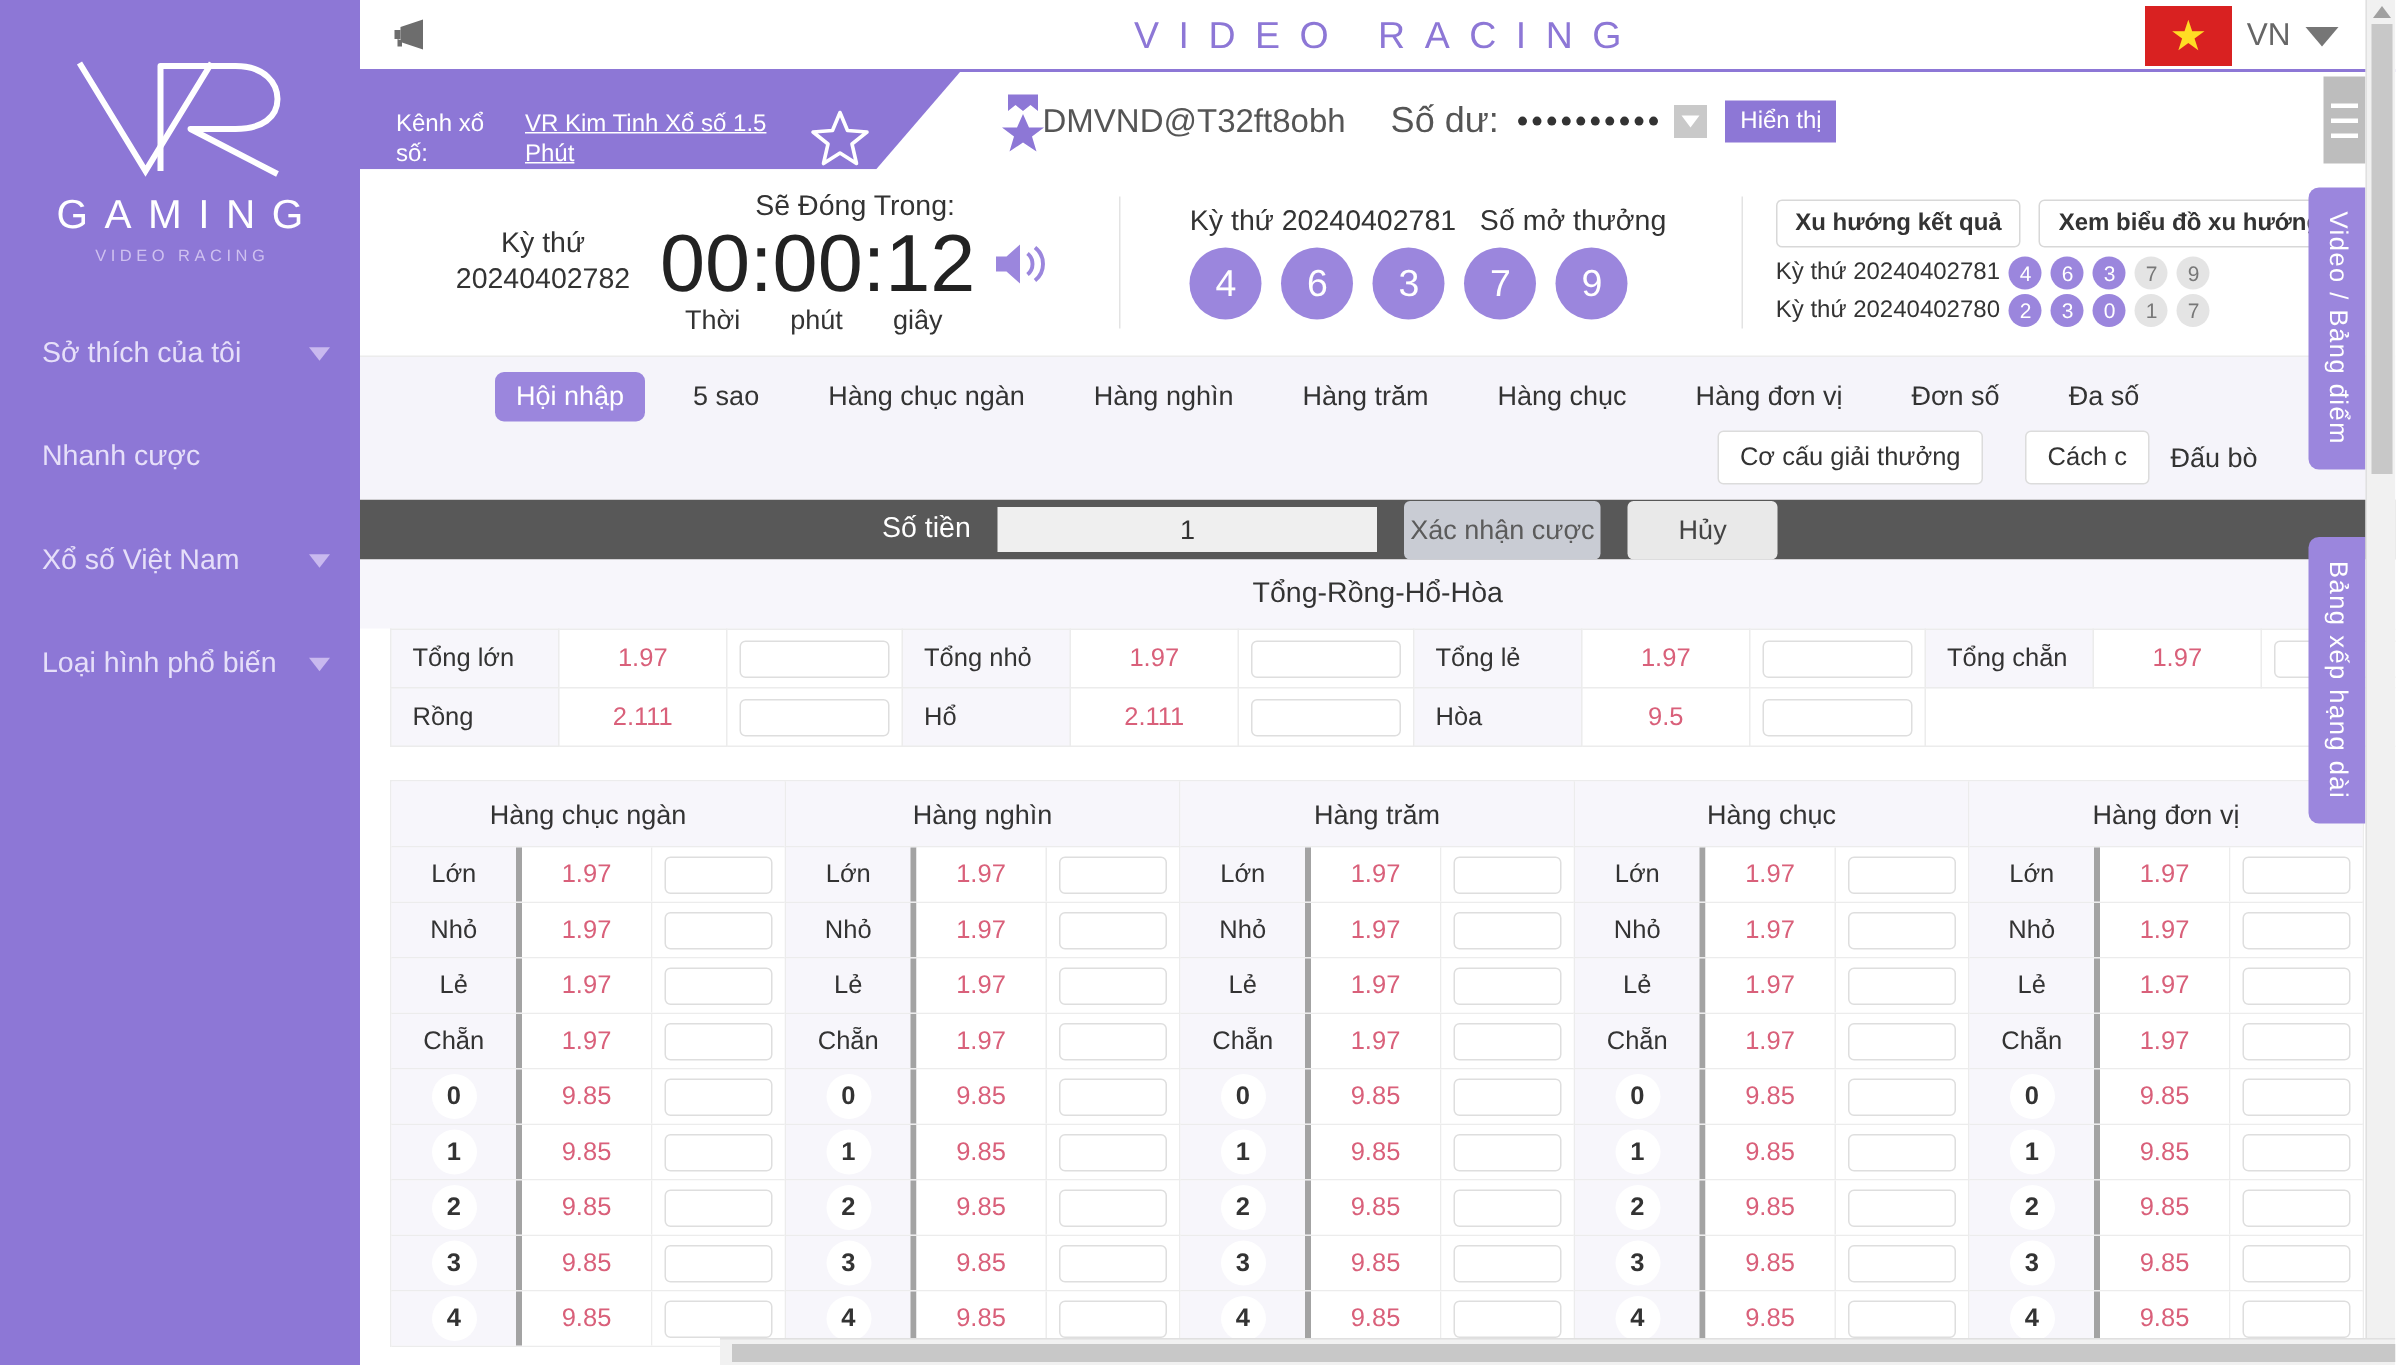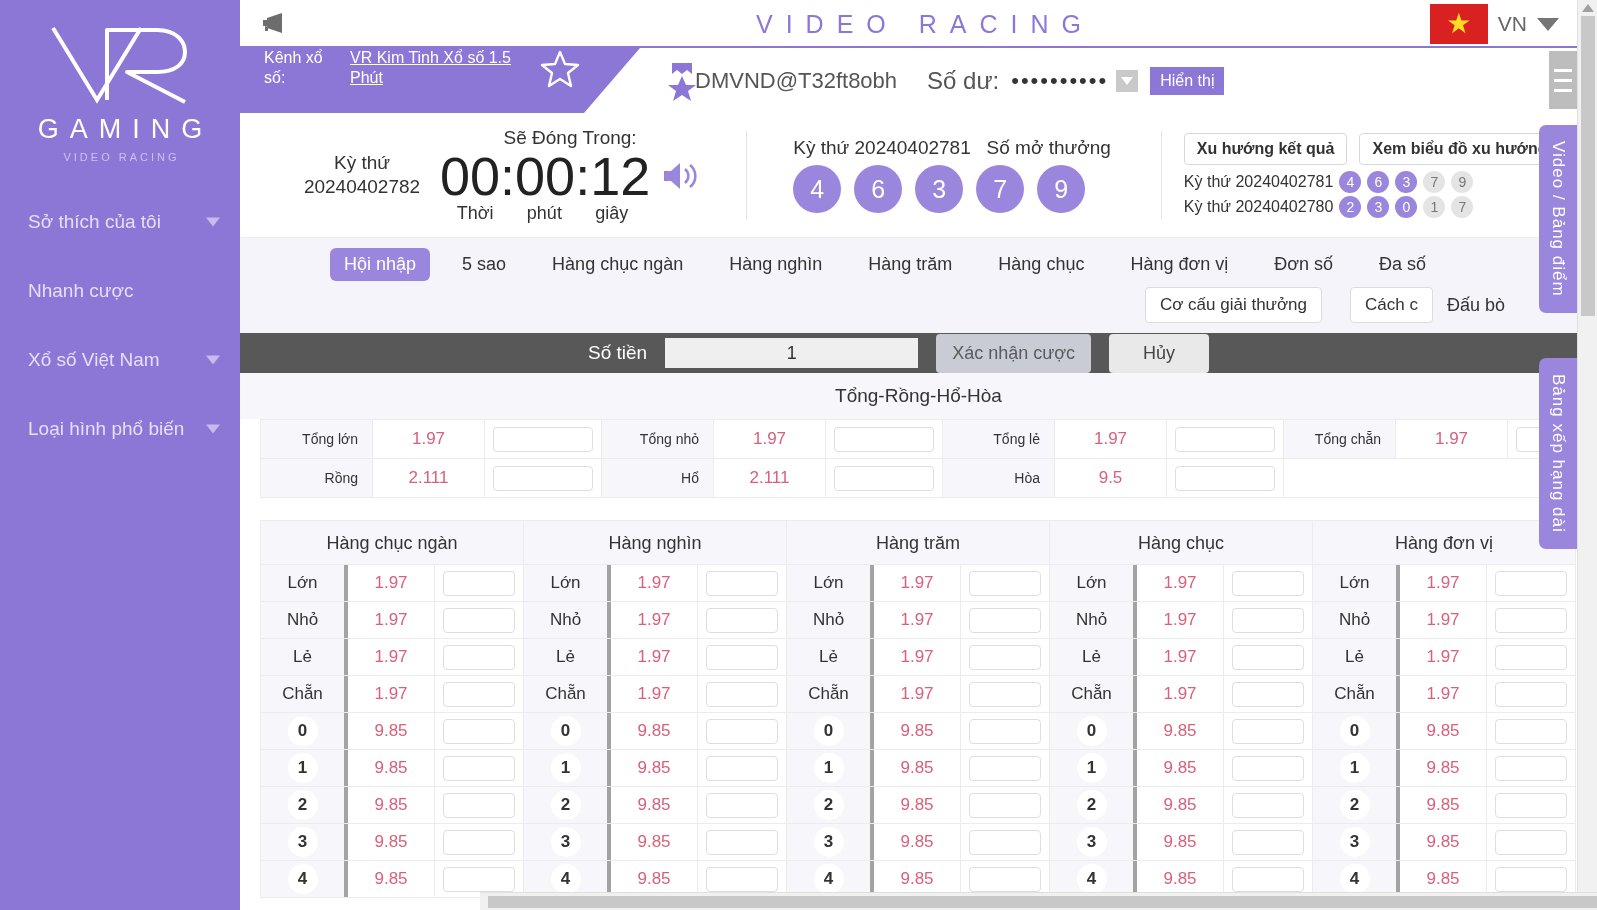--- a/index.html
+++ b/index.html
@@ -12,21 +12,21 @@
   #app { position: relative; width: 1597px; height: 910px; display: flex; }
 
   
   .sidebar {
     width: 240px; height: 910px;
     background: #8d77d6;
     flex: 0 0 240px;
     position: relative;
     overflow: hidden;
   }
-  .logo-wrap { padding-top: 22px; text-align: center; }
+  .logo-wrap { padding-top: 36px; text-align: center; }
   .logo-vr { display: block; margin: 0 auto; }
   .logo-gaming {
     color: #ffffff; font-size: 27px; letter-spacing: 11px;
     text-align: center; margin-top: 6px; padding-left: 11px;
     font-weight: 400;
   }
   .logo-sub {
     color: #cfc1f0; font-size: 11px; letter-spacing: 3px;
     text-align: center; margin-top: 6px; padding-left: 3px;
   }
@@ -81,21 +81,21 @@
     border-right: 11px solid transparent;
     border-top: 13px solid #767676;
   }
 
   
   .acct-strip { height: 65px; position: relative; background: #ffffff; }
   .acct-purple {
     position: absolute; left: 0; top: 0; height: 65px; width: 400px;
     background: #8d77d6;
     clip-path: polygon(0 0, 100% 0, 86% 100%, 0 100%);
-    display: flex; align-items: flex-start;
+    display: flex; align-items: flex-end;
   }
   .kenh-label {
     color: #ffffff; font-size: 16px; margin-left: 24px; width: 72px; line-height: 1.25;
   }
   .kenh-value { color: #ffffff; font-size: 16px; margin-left: 14px; width: 185px; line-height: 1.25; text-decoration: underline; }
   .star-icon { margin-left: 4px; }
   .acct-info {
     position: absolute; left: 425px; top: 0; height: 65px;
     display: flex; align-items: center;
   }
@@ -190,37 +190,37 @@
     padding-left: 348px; gap: 18px;
   }
   .betbar-label { color: #fff; font-size: 19px; }
   .bet-input {
     width: 253px; height: 30px; background: #efefef; border: none;
     text-align: center; font-size: 18px; color: #333;
     font-family: "Liberation Sans", sans-serif;
   }
   .bet-confirm {
     background: #c9ccd4; color: #5b5b5b; font-size: 18px;
-    padding: 9px 16px; border: none; border-radius: 4px; cursor: pointer;
+    padding: 9px 4px; border: none; border-radius: 4px; cursor: pointer;
     font-family: "Liberation Sans", sans-serif;
   }
   .bet-cancel {
     background: #e9e9e9; color: #444; font-size: 18px;
     padding: 9px 34px; border: none; border-radius: 4px; cursor: pointer;
     font-family: "Liberation Sans", sans-serif;
   }
 
   
   .trh-title {
     background: #f7f6fb; text-align: center; color: #333;
     font-size: 19px; padding: 12px 0 12px 0;
   }
   .grid-table { border-collapse: collapse; margin-left: 20px; }
   .grid-table td { border: 1px solid #ececec; height: 39px; }
-  .cell-label { background: #f7f6fb; text-align: right; color: #333; font-size: 14px; padding: 0 14px; min-width: 112px; }
+  .cell-label { background: #f7f6fb; text-align: left; color: #333; font-size: 17px; padding: 0 14px; min-width: 112px; }
   .cell-odds { background: #ffffff; text-align: center; color: #d9607a; font-size: 17px; min-width: 112px; }
   .cell-input { background: #ffffff; text-align: center; padding: 0 8px; }
   .cell-blank { background: #ffffff; border: 1px solid #ececec; }
   .tiny-input {
     width: 100px; height: 25px; border: 1px solid #dedede; border-radius: 4px;
     background: #fff; font-size: 15px; font-family: "Liberation Sans", sans-serif;
   }
 
   
   .cols-wrap {

